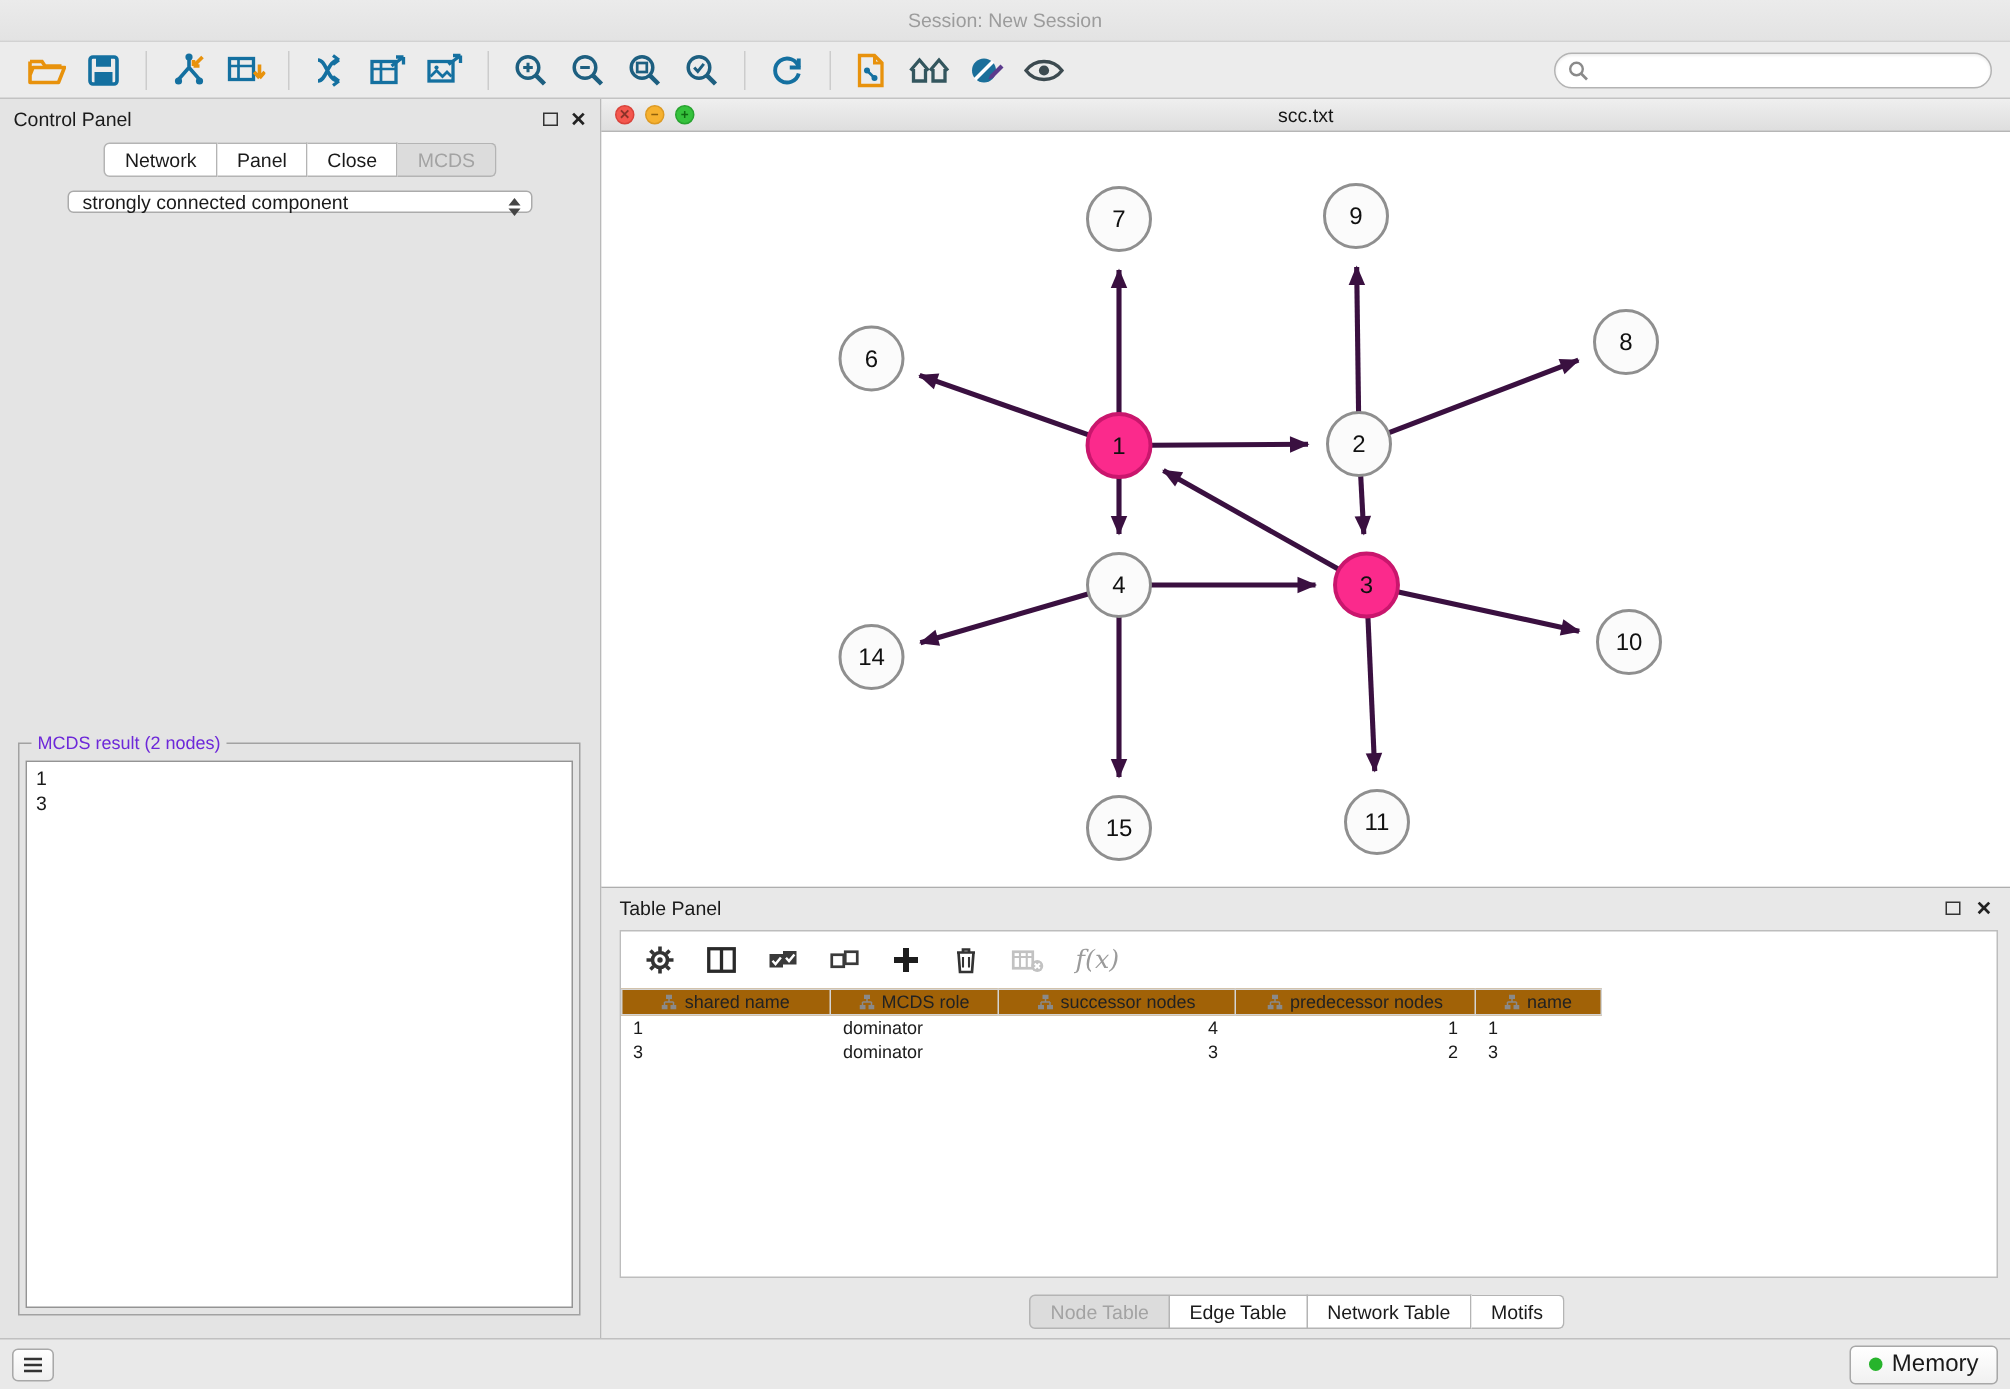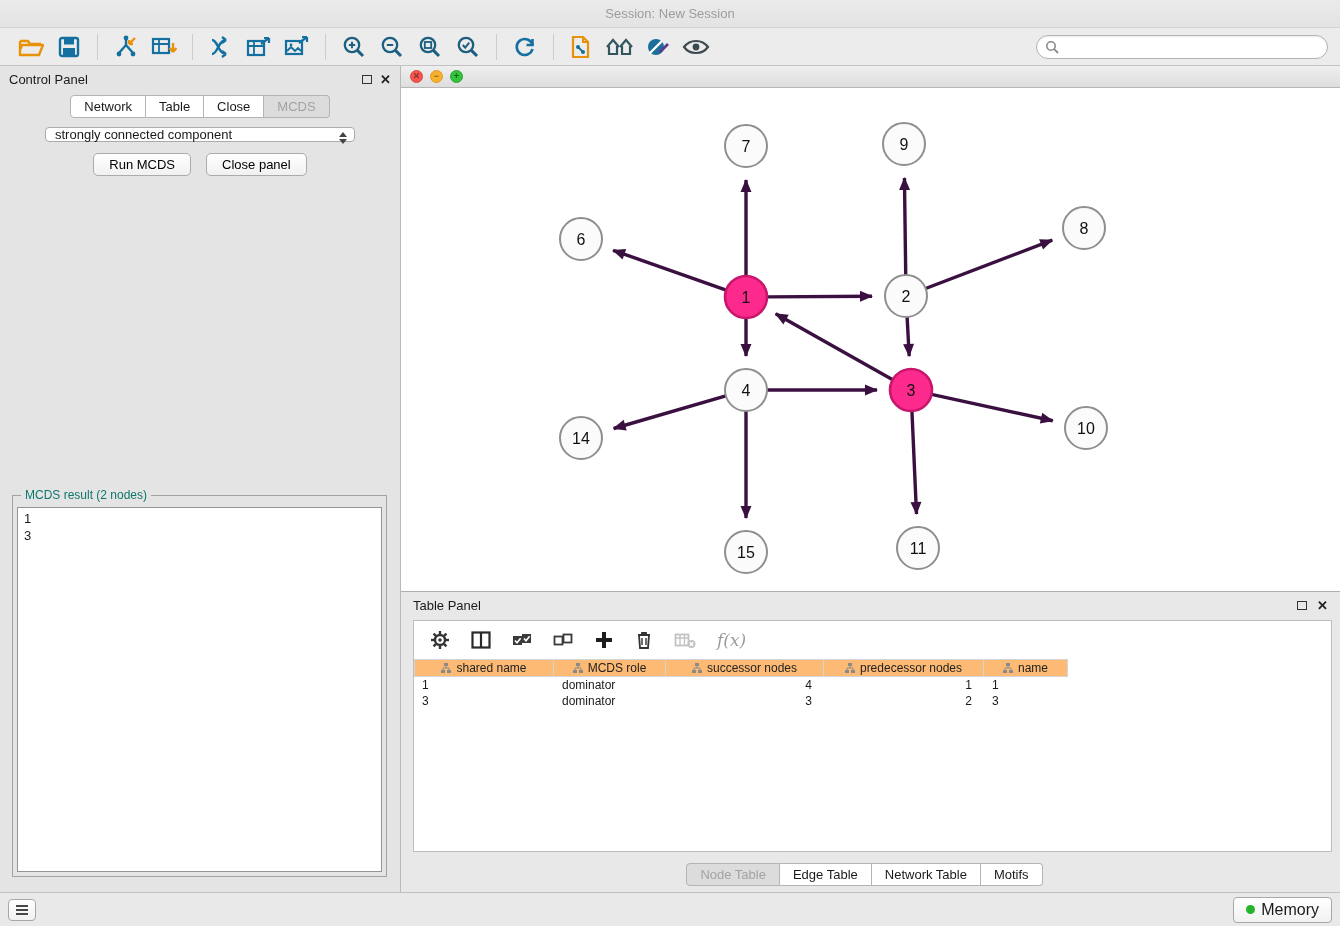--- a/index.html
+++ b/index.html
@@ -67,21 +67,21 @@
   .mac-btn {
     background:linear-gradient(#ffffff,#f1f1f1); border:1px solid #ababab; border-radius:5px;
     padding:3px 15px; font-size:13px; cursor:default;
   }
   .result-group {
     position:absolute; left:12px; right:13px; top:429px; bottom:15px;
     border:1px solid #a2a2a2;
   }
   .result-legend {
     position:absolute; top:-8px; left:8px; background:#e4e4e4; padding:0 4px;
-    font-size:12px; color:#0f766e;
+    font-size:12px; color:#6d28d9;
   }
   .result-inner {
     position:absolute; left:4px; right:4px; top:11px; bottom:4px; background:#fff;
     border:1px solid #949494; font-size:13px; padding:2px 6px; overflow:hidden;
   }
   .result-line { line-height:17px; }
   
   .right-area { flex:1; display:flex; flex-direction:column; min-width:0; }
   .network-window { height:526px; flex:none; display:flex; flex-direction:column; border-bottom:1px solid #aeaeae; position:relative; }
   .net-titlebar {
@@ -106,21 +106,21 @@
   .tp-header .hdr-icons { margin-left:auto; display:flex; gap:10px; align-items:center; }
   .tp-body {
     position:absolute; left:12px; right:8px; top:28px; bottom:40px;
     background:#fff; border:1px solid #bdbdbd; display:flex; flex-direction:column; overflow:hidden;
   }
   .tp-toolbar { height:38px; display:flex; align-items:center; gap:21px; padding:0 16px; flex:none; }
   .tp-toolbar .ticon { display:flex; align-items:center; justify-content:center; cursor:default; }
   .fx-label { font-family:"DejaVu Serif", serif; font-style:italic; font-size:17px; color:#9b9b9b; }
   .tp-thead { display:flex; flex:none; }
   .th-cell {
-    height:18px; background:#fdba74; border:1px solid #d4d4d4; border-left:none;
+    height:18px; background:#a16207; border:1px solid #d4d4d4; border-left:none;
     display:flex; align-items:center; justify-content:center; gap:5px;
     font-size:12px; color:#222; cursor:default;
   }
   .th-cell:first-child { border-left:1px solid #d4d4d4; }
   .tp-tbody { flex:1; overflow:hidden; }
   .tr-row { display:flex; height:16px; font-size:12px; }
   .td-cell { padding:1px 8px 0 8px; white-space:nowrap; overflow:hidden; }
   .td-cell.num { text-align:right; padding-right:12px; }
   .tp-tabs { position:absolute; bottom:6px; left:0; right:12px; display:flex; justify-content:center; }
   
@@ -279,48 +279,45 @@
   <div class="control-panel">
     <div class="panel-header">
       <span>Control Panel</span>
       <span class="hdr-icons">
         <span class="float-btn"></span>
         <span class="close-x">✕</span>
       </span>
     </div>
     <div class="seg-tabs">
         <span class="seg-tab">Network</span>
-        <span class="seg-tab">Table</span>
+        <span class="seg-tab">Panel</span>
         <span class="seg-tab">Close</span>
         <span class="seg-tab active">MCDS</span>
       </div>
     <div class="criterion-select">
       <span>strongly connected component</span>
       <span class="stepper">
           <i class="up"></i>
           <i class="down"></i>
         </span>
     </div>
-    <div class="btn-row">
-      <button class="mac-btn">Run MCDS</button>
-      <button class="mac-btn">Close panel</button>
-    </div>
     <div class="result-group">
       <span class="result-legend">MCDS result (2 nodes)</span>
       <div class="result-inner">
           <div class="result-line">1</div>
           <div class="result-line">3</div>
         </div>
     </div>
   </div>
 
   <div class="right-area">
 
     <div class="network-window">
       <div class="net-titlebar">
+        <span class="net-title">scc.txt</span>
         <span class="traffic">
           <span class="light red">✕</span>
           <span class="light yellow">−</span>
           <span class="light green">+</span>
         </span>
       </div>
       <div class="net-canvas">
         <svg id="graph-svg" width="934" height="503">
             <defs>
               <marker id="arrow" markerUnits="userSpaceOnUse" markerWidth="16" markerHeight="14" refX="13" refY="6" orient="auto">

